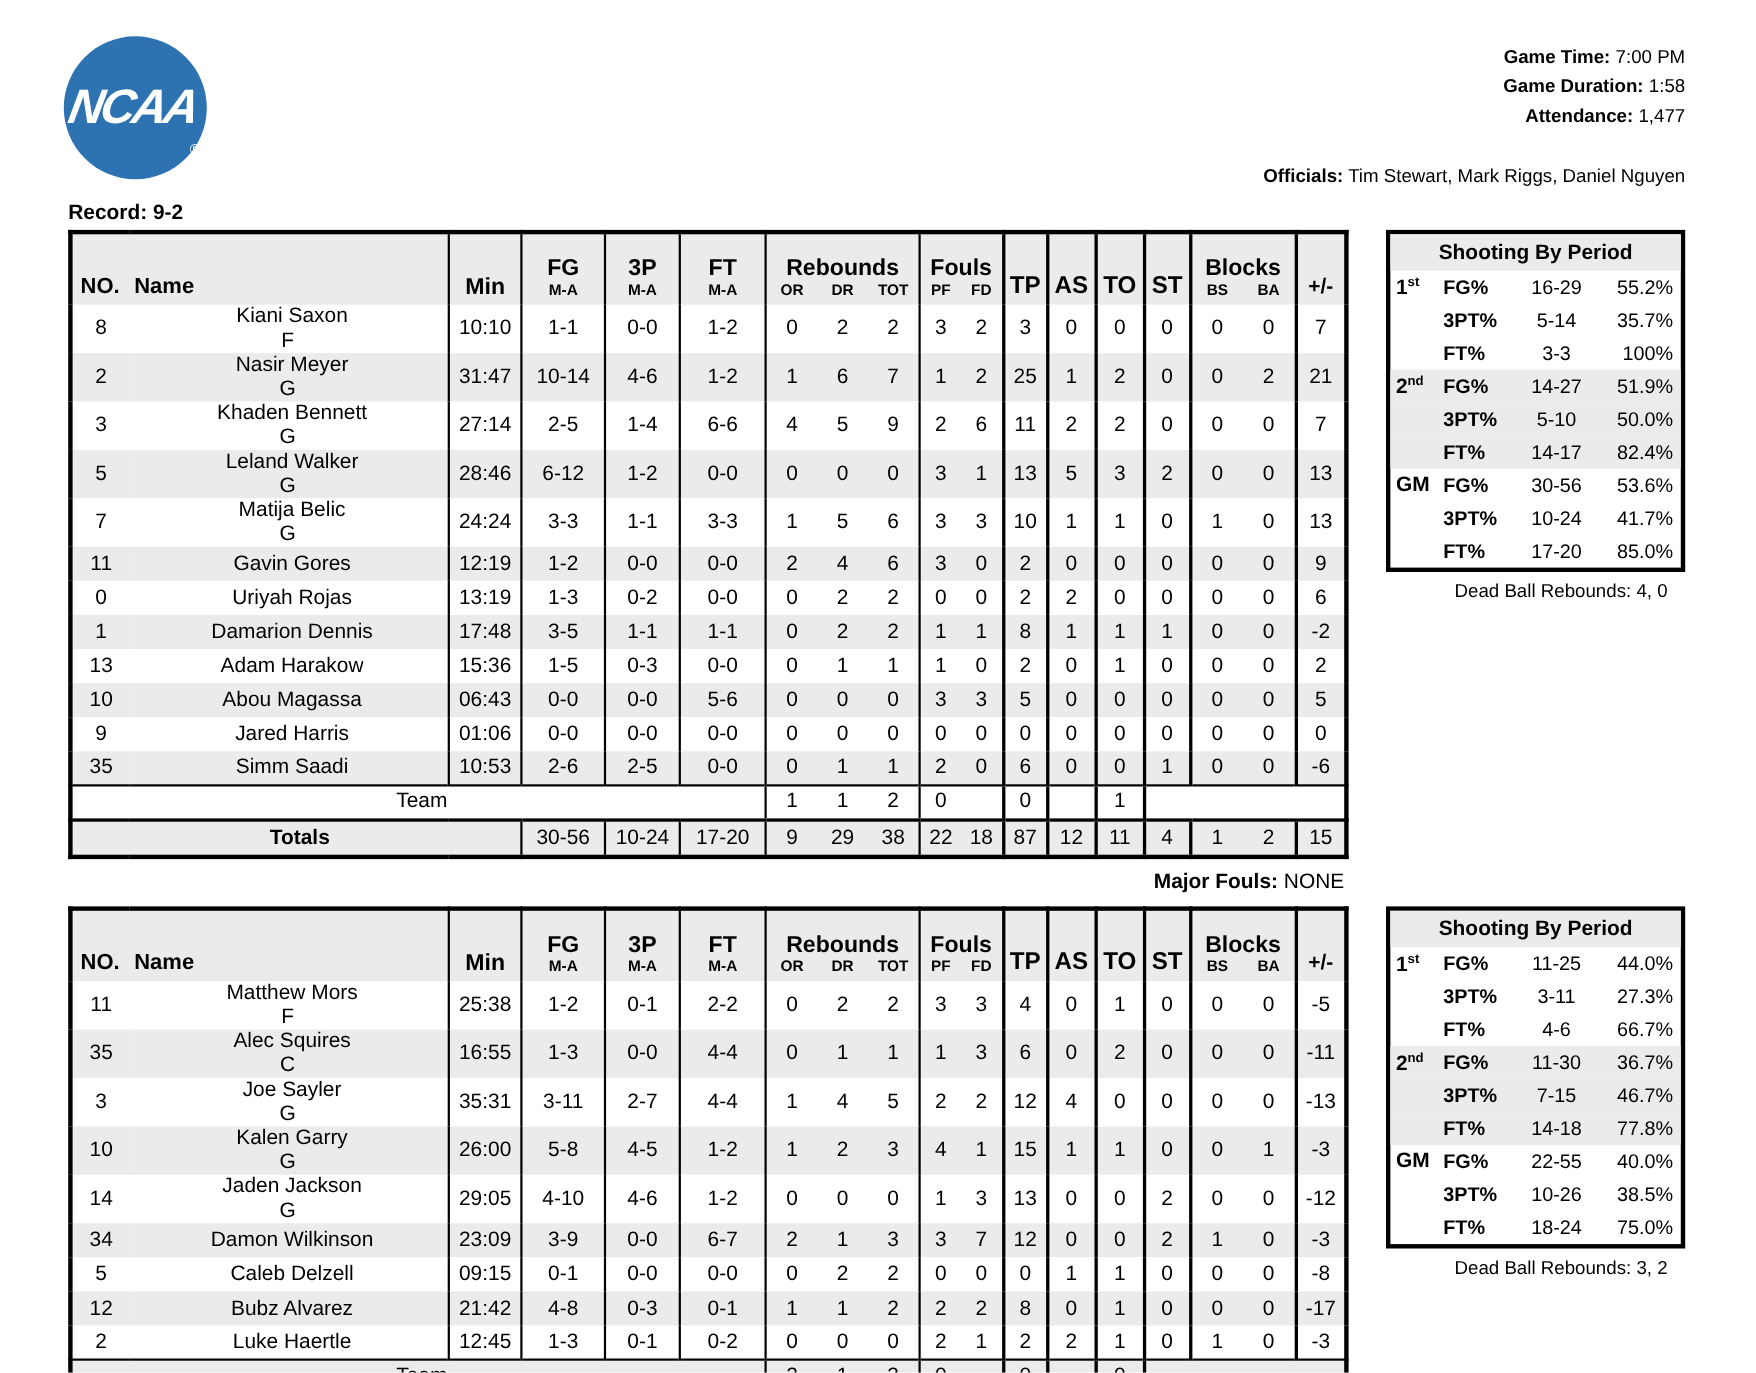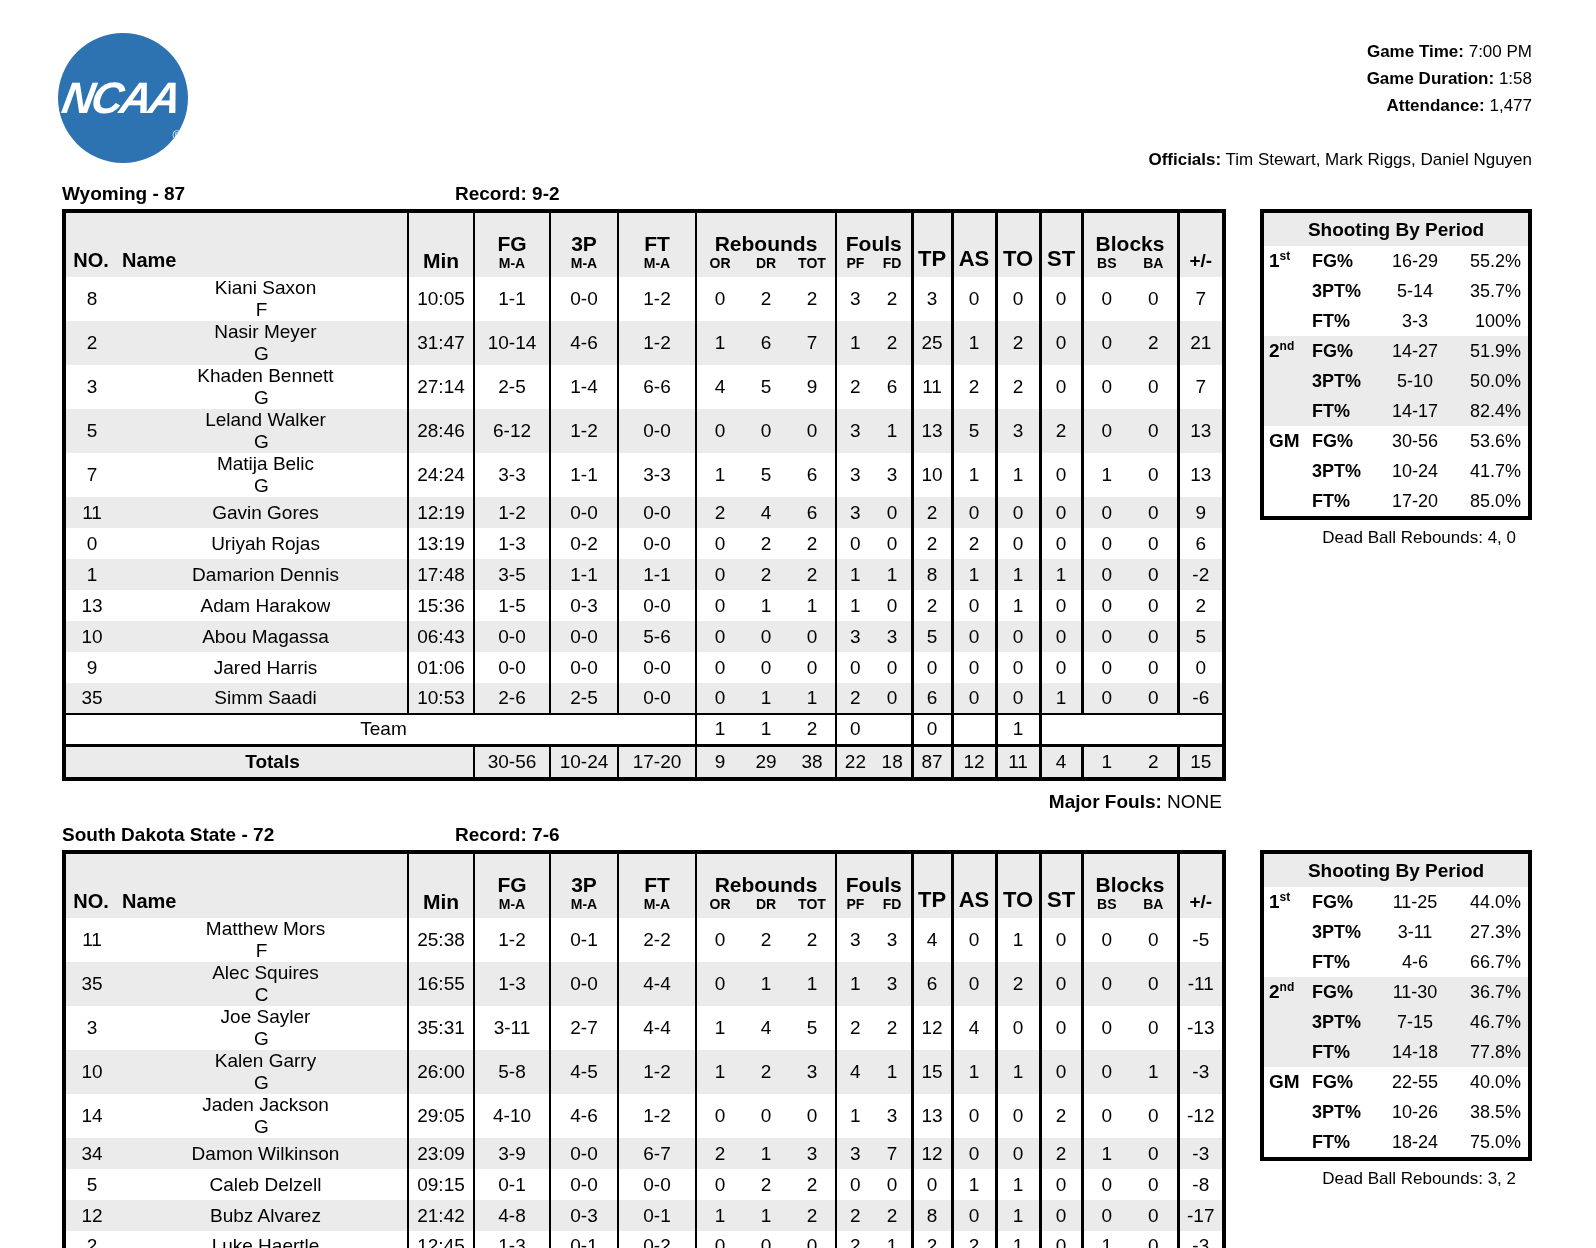--- a/index.html
+++ b/index.html
@@ -91,21 +91,20 @@
   </div>
 
   <div class="officials-line">
     <span class="b">Officials:</span>
     <span>Tim Stewart, Mark Riggs, Daniel Nguyen</span>
   </div>
 
   <div class="teams" id="teams">
       <div class="team-block">
         <div class="team-head">
-          <span class="team-name">Wyoming - 87</span>
           <span class="team-record">Record: 9-2</span>
         </div>
         <div class="team-flex">
           <div class="box-wrap">
             <table class="box">
               <colgroup>
                 <col style="width: 54px;">
                 <col style="width: 290px;">
                 <col style="width: 66px;">
                 <col style="width: 76px;">
@@ -174,21 +173,21 @@
               </thead>
               <tbody>
                 <tr>
                   <td>8</td>
                   <td class="name-cell">
                     <div class="name-flex">
                       <span class="pname">Kiani Saxon</span>
                       <span class="ppos">F</span>
                     </div>
                   </td>
-                  <td class="b2">10:05</td>
+                  <td class="b2">10:10</td>
                   <td class="b2">1-1</td>
                   <td class="b2">0-0</td>
                   <td class="b2">1-2</td>
                   <td class="b2">
                     <div class="sub3">
                       <span>0</span>
                       <span>2</span>
                       <span>2</span>
                     </div>
                   </td>
@@ -727,24 +726,20 @@
                 <span class="sp-ma">17-20</span>
                 <span class="sp-pct">85.0%</span>
               </div>
             </div>
             <div class="dead-ball">Dead Ball Rebounds: 4, 0</div>
           </div>
         </div>
         <div class="major-fouls"><span class="b">Major Fouls: </span><span>NONE</span></div>
       </div>
       <div class="team-block">
-        <div class="team-head">
-          <span class="team-name">South Dakota State - 72</span>
-          <span class="team-record">Record: 7-6</span>
-        </div>
         <div class="team-flex">
           <div class="box-wrap">
             <table class="box">
               <colgroup>
                 <col style="width: 54px;">
                 <col style="width: 290px;">
                 <col style="width: 66px;">
                 <col style="width: 76px;">
                 <col style="width: 68px;">
                 <col style="width: 78px;">

